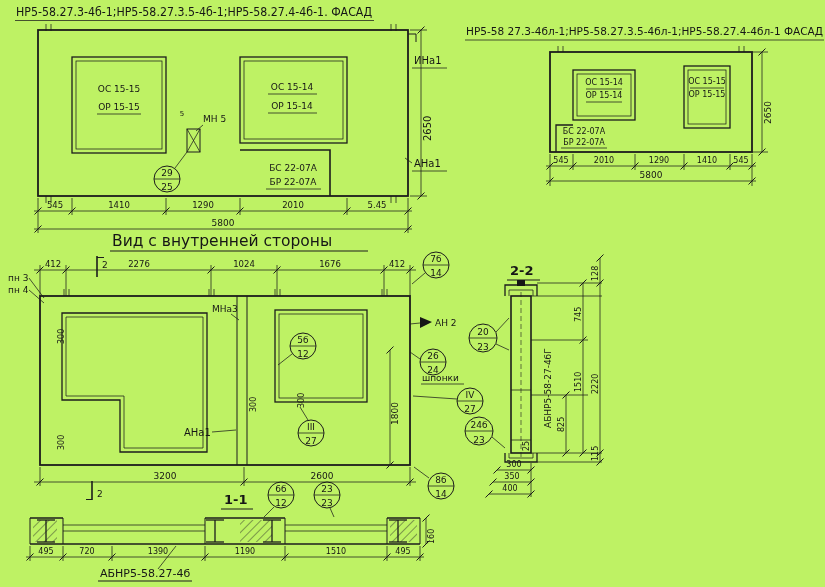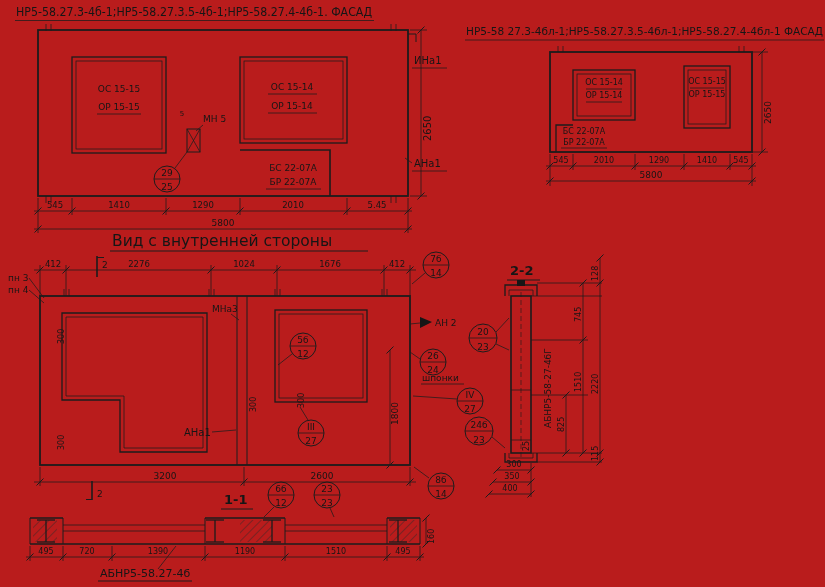--- a/index.html
+++ b/index.html
@@ -1,16 +1,16 @@
 <!DOCTYPE html>
 <html><head>
 <meta charset="utf-8">
 <style>
   html,body{margin:0;padding:0;background:#e8e6e0;}
-  .page{width:825px;height:587px;background:#b91c1c;position:relative;overflow:hidden;}
+  .page{width:825px;height:587px;background:#bef264;position:relative;overflow:hidden;}
   svg{display:block;}
   .ln{stroke:#1c1c1c;fill:none;stroke-linecap:butt;}
   .w18{stroke-width:1.8;} .w16{stroke-width:1.6;} .w14{stroke-width:1.3;}
   .w10{stroke-width:1;} .w07{stroke-width:0.75;}
   .dash{stroke-dasharray:5 3;stroke-width:0.6;}
   text{fill:#161616;font-family:"DejaVu Sans",sans-serif;}
   .t7{font-size:7px;} .t8{font-size:8px;} .t85{font-size:8.5px;} .t9{font-size:9px;}
   .t10{font-size:10px;} .t105{font-size:10.5px;} .t11{font-size:11px;} .t115{font-size:11.5px;}
   .t13{font-size:13px;} .t15{font-size:15.5px;}
   .mid{text-anchor:middle;}

